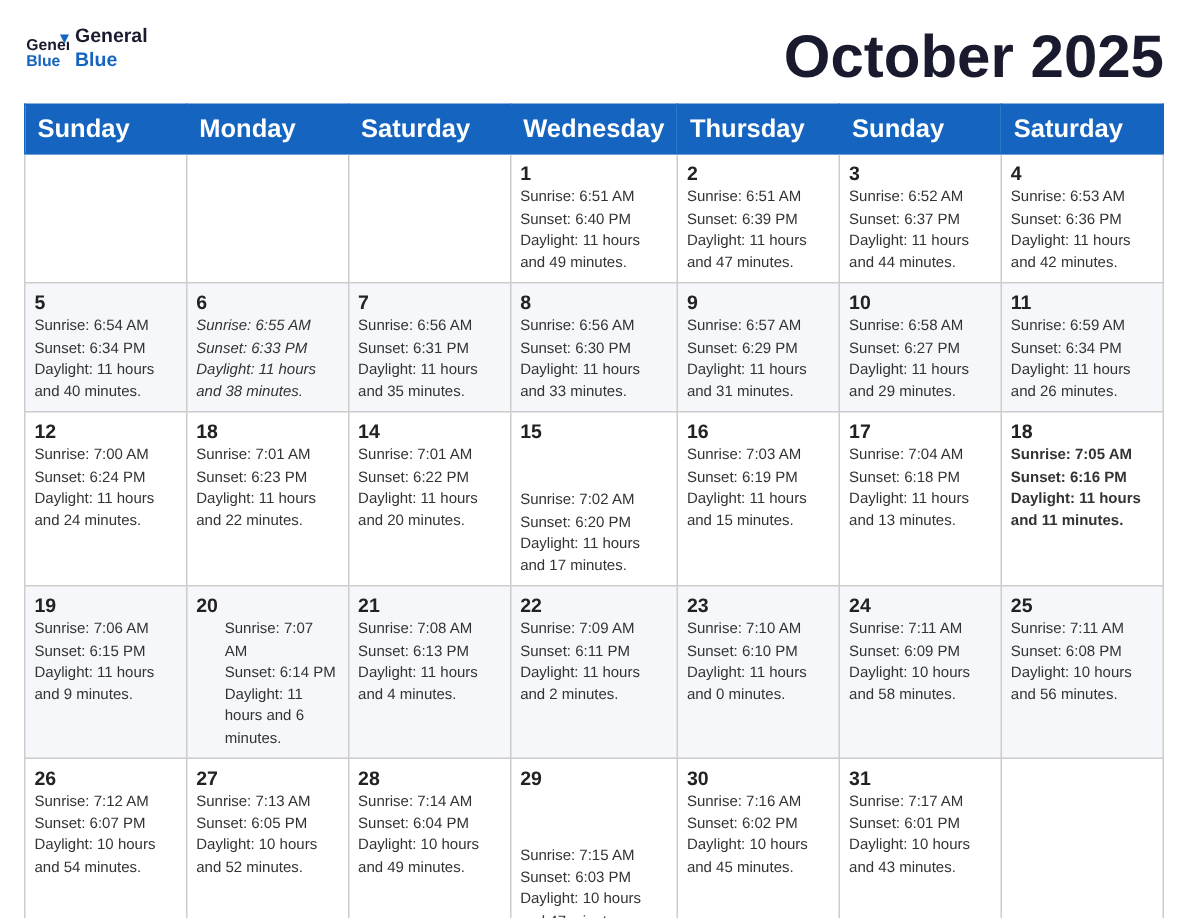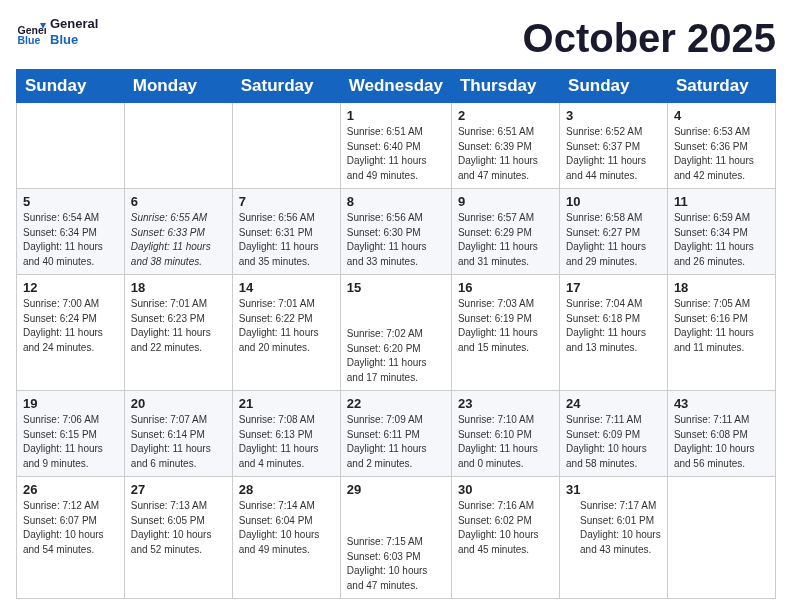--- a/index.html
+++ b/index.html
@@ -220,35 +220,35 @@
 Daylight: 11 hours and 15 minutes.</div>
         </td>
         <td>
           <span class="day-number">17</span>
           <div class="day-info" style="white-space: pre-line;">Sunrise: 7:04 AM
 Sunset: 6:18 PM
 Daylight: 11 hours and 13 minutes.</div>
         </td>
         <td>
           <span class="day-number">18</span>
-          <div class="day-info" style="white-space: pre-line;">Sunrise: 7:05 AM
+          <div class="day-info" style="white-space: pre-line; font-weight: bold;">Sunrise: 7:05 AM
 Sunset: 6:16 PM
 Daylight: 11 hours and 11 minutes.</div>
         </td>
       </tr>
       <tr>
         <td>
           <span class="day-number">19</span>
           <div class="day-info" style="white-space: pre-line;">Sunrise: 7:06 AM
 Sunset: 6:15 PM
 Daylight: 11 hours and 9 minutes.</div>
         </td>
         <td>
           <span class="day-number">20</span>
-          <div class="day-info" style="white-space: pre-line;">Sunrise: 7:07 AM
+          <div class="day-info" style="white-space: pre-line; margin-left: 19px;">Sunrise: 7:07 AM
 Sunset: 6:14 PM
 Daylight: 11 hours and 6 minutes.</div>
         </td>
         <td>
           <span class="day-number">21</span>
           <div class="day-info" style="white-space: pre-line;">Sunrise: 7:08 AM
 Sunset: 6:13 PM
 Daylight: 11 hours and 4 minutes.</div>
         </td>
         <td>
@@ -263,21 +263,21 @@
 Sunset: 6:10 PM
 Daylight: 11 hours and 0 minutes.</div>
         </td>
         <td>
           <span class="day-number">24</span>
           <div class="day-info" style="white-space: pre-line;">Sunrise: 7:11 AM
 Sunset: 6:09 PM
 Daylight: 10 hours and 58 minutes.</div>
         </td>
         <td>
-          <span class="day-number">43</span>
+          <span class="day-number">25</span>
           <div class="day-info" style="white-space: pre-line;">Sunrise: 7:11 AM
 Sunset: 6:08 PM
 Daylight: 10 hours and 56 minutes.</div>
         </td>
       </tr>
       <tr>
         <td>
           <span class="day-number">26</span>
           <div class="day-info" style="white-space: pre-line;">Sunrise: 7:12 AM
 Sunset: 6:07 PM
@@ -302,20 +302,20 @@
 Daylight: 10 hours and 47 minutes.</div>
         </td>
         <td>
           <span class="day-number">30</span>
           <div class="day-info" style="white-space: pre-line;">Sunrise: 7:16 AM
 Sunset: 6:02 PM
 Daylight: 10 hours and 45 minutes.</div>
         </td>
         <td>
           <span class="day-number">31</span>
-          <div class="day-info" style="white-space: pre-line; margin-left: 14px;">Sunrise: 7:17 AM
+          <div class="day-info" style="white-space: pre-line;">Sunrise: 7:17 AM
 Sunset: 6:01 PM
 Daylight: 10 hours and 43 minutes.</div>
         </td>
         <td class="empty-cell"></td>
       </tr>
     </tbody>
 </table>
 
 </body></html>

